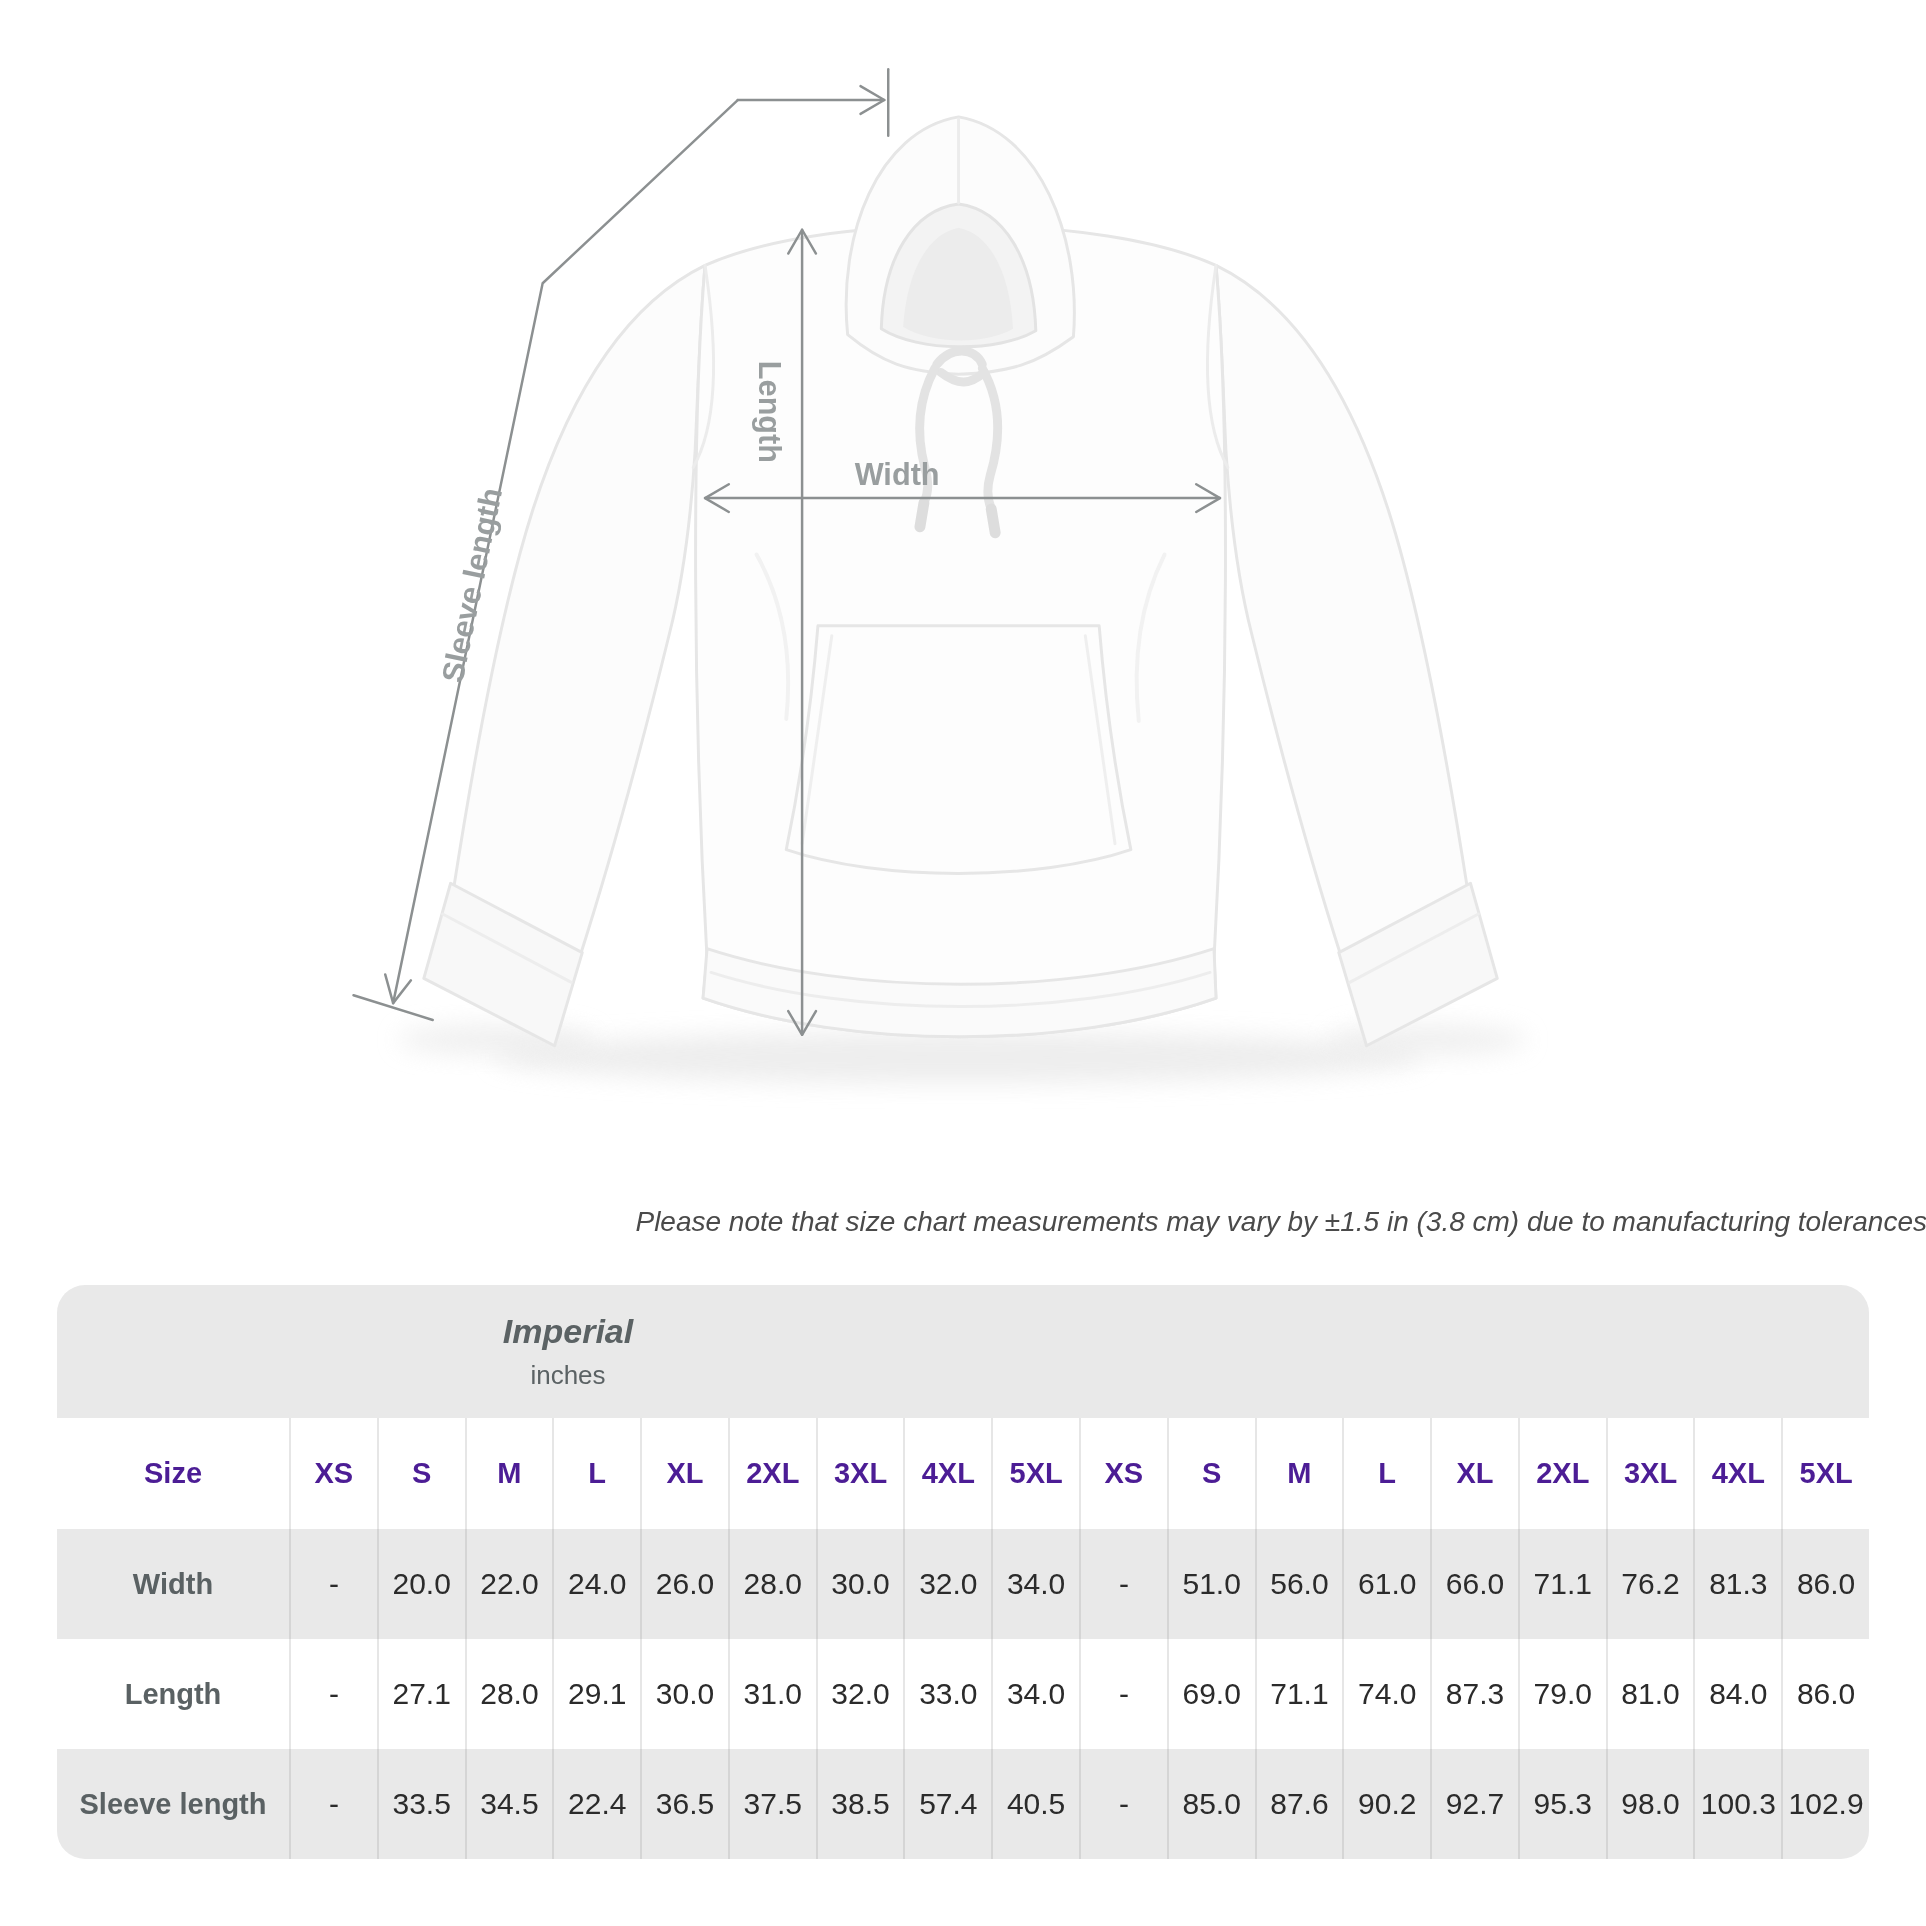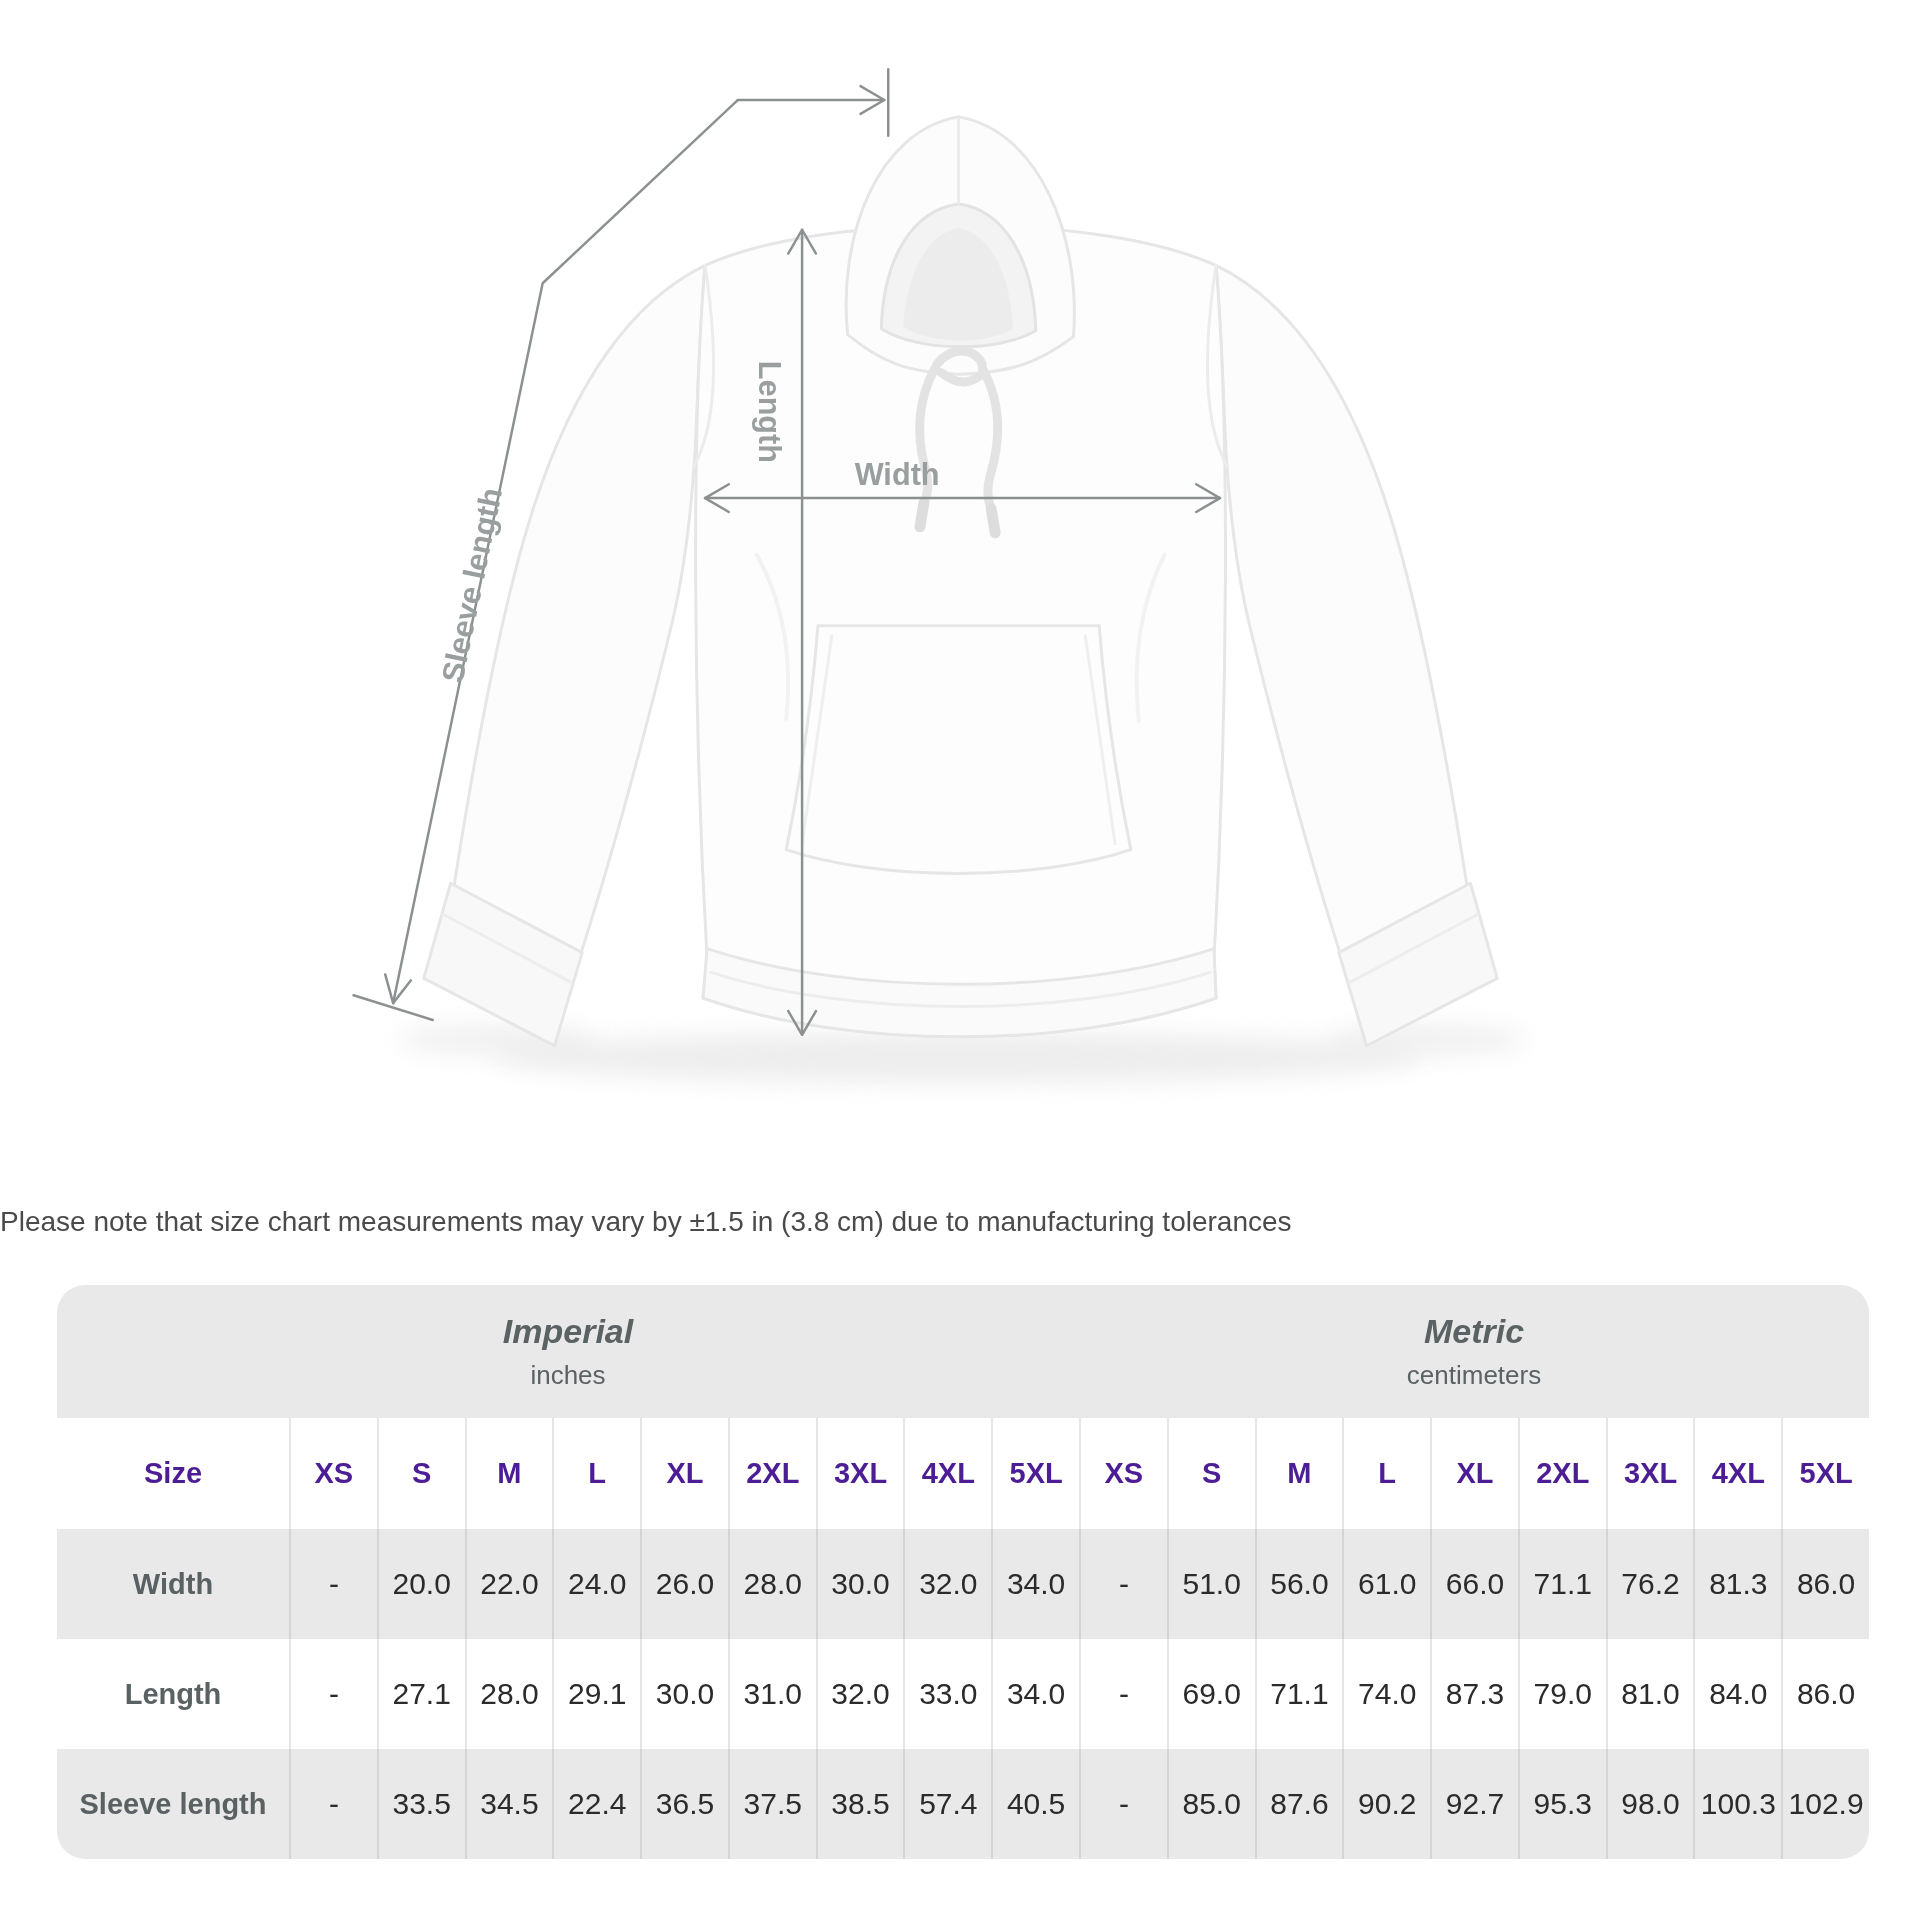--- a/index.html
+++ b/index.html
@@ -9,22 +9,22 @@
   }
   .stage{position:absolute;left:0;top:0;width:1927px;height:1927px;}
   .figure{position:absolute;left:0;top:0;width:1927px;height:1119px;}
   .figure svg{display:block;width:100%;height:100%;}
 
   .title{
     position:absolute;top:1135px;left:0;width:100%;text-align:center;
     font-size:44px;font-weight:bold;color:#3c3c3c;letter-spacing:0.5px;
   }
   .subtitle{
-    position:absolute;top:1206px;left:0;width:100%;text-align:left;
-    font-size:28px;color:#4a4a4a;
+    position:absolute;top:1206px;left:0;width:100%;text-align:right;
+    font-style:italic;font-size:28px;color:#4a4a4a;
   }
 
   .size-table{
     position:absolute;left:57px;top:1285px;width:1812px;
     border-radius:28px;overflow:hidden;
   }
   .unit-band{
     display:grid;grid-template-columns:232px repeat(18,1fr);
     background:#e9e9e9;height:133px;
   }
@@ -140,24 +140,20 @@
   </div>
 
   <div class="subtitle">Please note that size chart measurements may vary by ±1.5 in (3.8 cm) due to manufacturing tolerances</div>
 
   <div class="size-table">
 
     <div class="unit-band">
       <div class="unit-group ug-imperial">
         <div class="unit-label">Imperial</div>
         <div class="unit-sub">inches</div>
-      </div>
-      <div class="unit-group ug-metric">
-        <div class="unit-label">Metric</div>
-        <div class="unit-sub">centimeters</div>
       </div>
     </div>
 
     <div class="trow hdr-row">
       <div class="cell hdr">Size</div>
       <div class="cell hdr sep">XS</div>
       <div class="cell hdr sep">S</div>
       <div class="cell hdr sep">M</div>
       <div class="cell hdr sep">L</div>
       <div class="cell hdr sep">XL</div>

